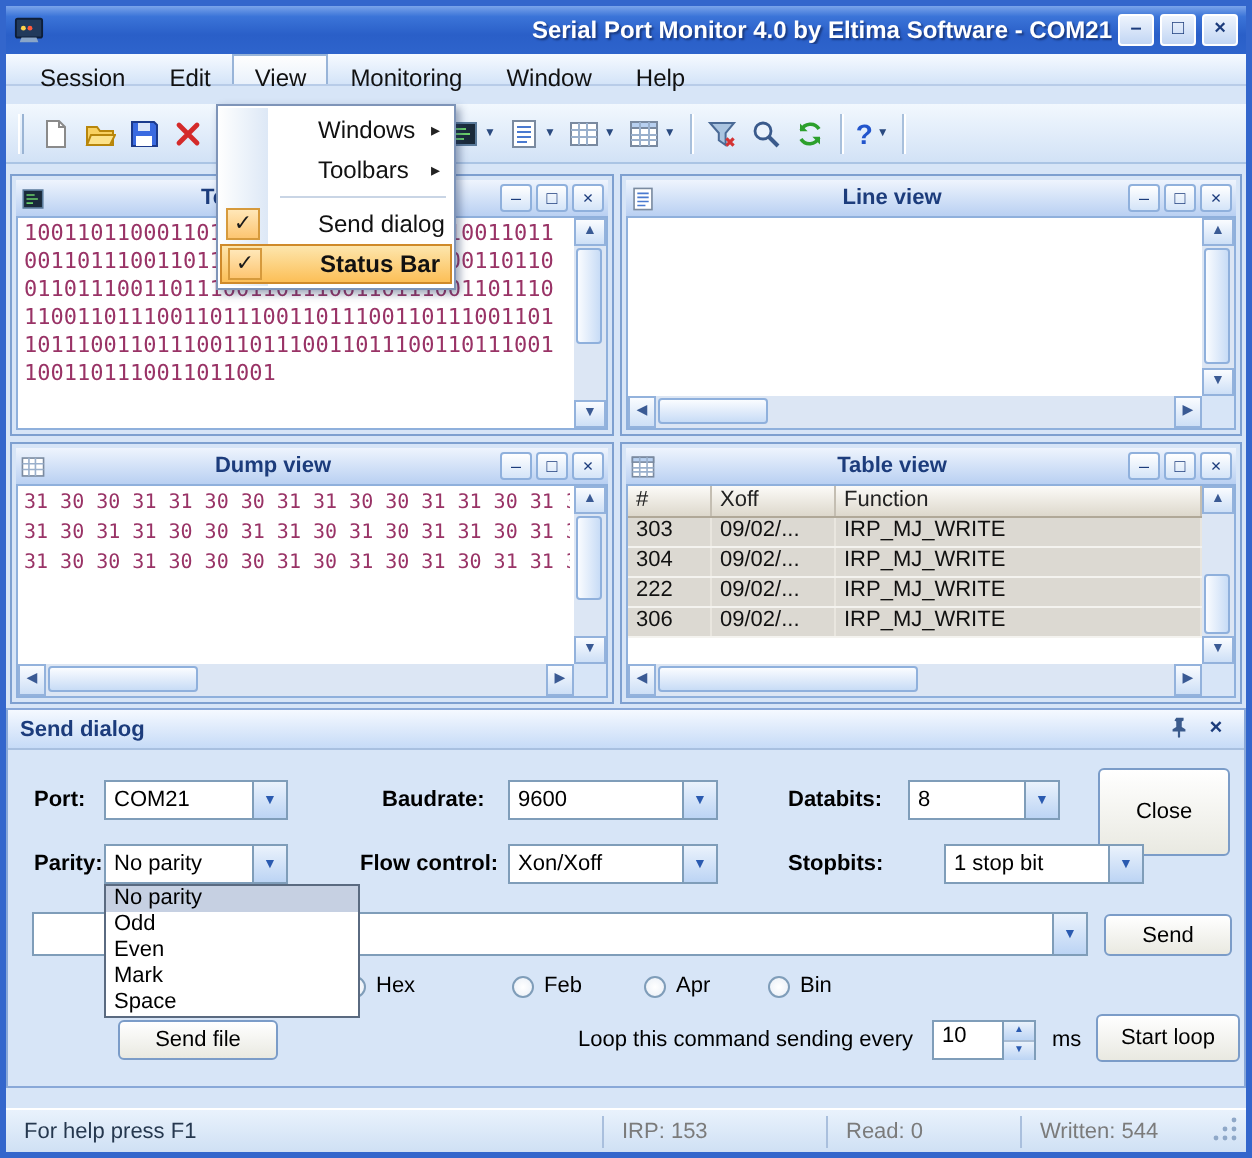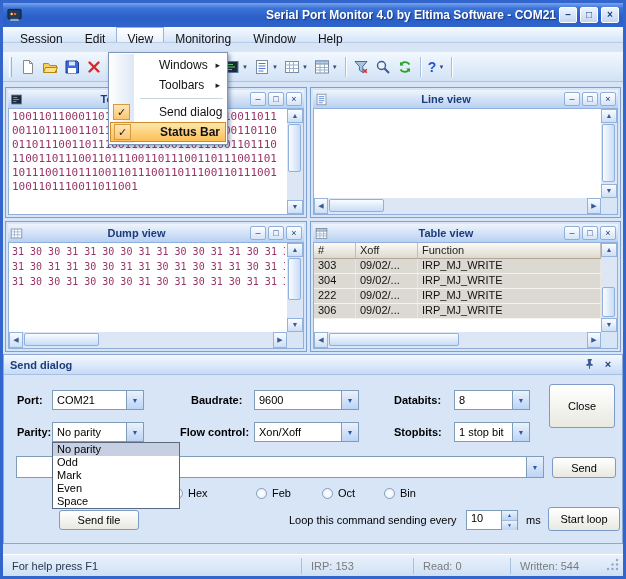--- a/index.html
+++ b/index.html
@@ -402,57 +402,57 @@
       <div class="combo" style="left:48px;top:47px;width:92px">
         <span class="cval">No parity</span>
         <span class="cbtnd"></span>
       </div>
       <span class="lab" style="left:176px;top:51px">Flow control:</span>
       <div class="combo" style="left:250px;top:47px;width:105px">
         <span class="cval">Xon/Xoff</span>
         <span class="cbtnd"></span>
       </div>
       <span class="lab" style="left:390px;top:51px">Stopbits:</span>
-      <div class="combo" style="left:450px;top:47px;width:76px">
+      <div class="combo" style="left:468px;top:47px;width:100px">
         <span class="cval">1 stop bit</span>
         <span class="cbtnd"></span>
       </div>
 
       <div class="combo" style="left:12px;top:81px;width:528px;height:22px">
         <span class="cval"></span>
         <span class="cbtnd"></span>
       </div>
       <div class="xbtn" style="left:548px;top:82px;width:64px;height:21px">Send</div>
 
       <span class="radio" style="left:168px;top:113px"></span>
       <span class="rlabel" style="left:184px;top:112px">Hex</span>
       <span class="radio" style="left:252px;top:113px"></span>
       <span class="rlabel" style="left:268px;top:112px">Feb</span>
       <span class="radio" style="left:318px;top:113px"></span>
-      <span class="rlabel" style="left:334px;top:112px">Oct</span>
+      <span class="rlabel" style="left:334px;top:112px">Apr</span>
       <span class="radio" style="left:380px;top:113px"></span>
       <span class="rlabel" style="left:396px;top:112px">Bin</span>
 
       <div class="xbtn" style="left:55px;top:135px;width:80px;height:20px">Send file</div>
       <span class="labn" style="left:285px;top:139px">Loop this command sending every</span>
       <div class="spinner" style="left:462px;top:135px;width:52px">
         <span class="spin-val">10</span>
         <span class="spin-btns">
             <span class="sarr u"></span>
             <span class="sarr d"></span>
           </span>
       </div>
       <span class="labn" style="left:522px;top:139px">ms</span>
       <div class="xbtn" style="left:544px;top:132px;width:72px;height:24px">Start loop</div>
 
       <div class="plist">
         <div class="pli sel">No parity</div>
         <div class="pli">Odd</div>
+        <div class="pli">Even</div>
         <div class="pli">Mark</div>
-        <div class="pli">Even</div>
         <div class="pli">Space</div>
       </div>
     </div>
   </div>
 
   <div class="statusbar">
     <span class="sbhelp">For help press F1</span>
     <span class="sbsec w1">IRP: 153</span>
     <span class="sbsec w2">Read: 0</span>
     <span class="sbsec w3">Written: 544</span>

